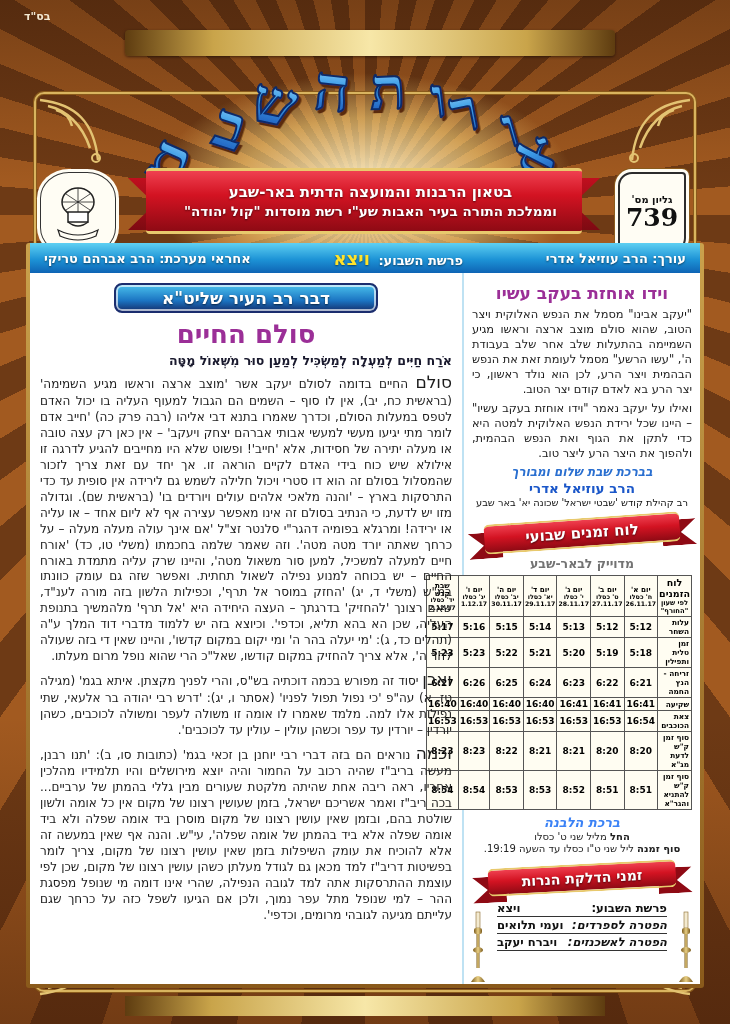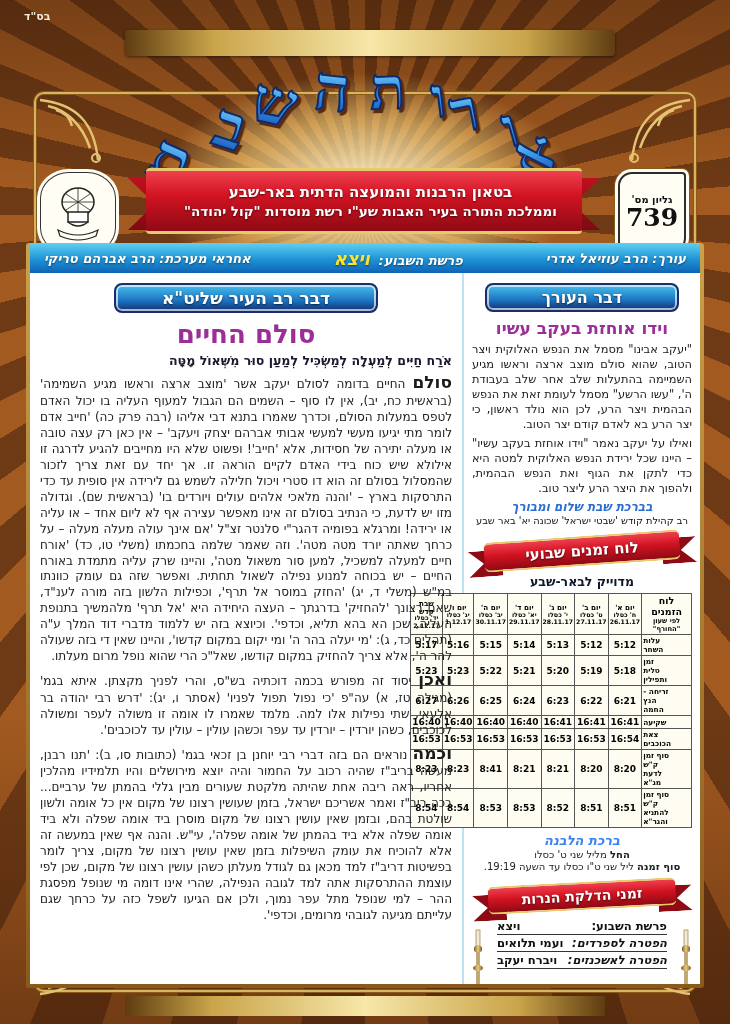--- a/index.html
+++ b/index.html
@@ -33,64 +33,64 @@
   .red-banner .face{position:absolute;inset:0;background:linear-gradient(180deg,#ef4050 0%,#d31322 40%,#8e0a14 100%);
     border-top:3px solid #e8c96d;border-bottom:3px solid #e8c96d;border-radius:4px;
     display:flex;flex-direction:column;align-items:center;justify-content:center;gap:2px;color:#fff;text-align:center;padding-left:13px;}
   .red-banner .l1{font-size:15px;font-weight:bold;text-shadow:0 1px 2px rgba(0,0,0,.6);}
   .red-banner .l2{font-size:13.5px;font-weight:bold;text-shadow:0 1px 2px rgba(0,0,0,.6);}
   
   .panel-wrap{position:absolute;top:243px;right:26px;left:26px;bottom:36px;
     background:linear-gradient(180deg,#caa14c,#8a5a1b);padding:0 4px 4px;border-radius:3px;}
   .blue-bar{height:30px;background:linear-gradient(180deg,#5fd0f2 0%,#1d93d6 55%,#0e64b4 100%);
     display:flex;align-items:center;justify-content:space-between;padding:0 14px;color:#fff;font-weight:bold;}
-  .blue-bar .seg{font-size:13px;text-shadow:0 1px 2px rgba(0,0,0,.5);font-style:italic;}
+  .blue-bar .seg{font-size:13px;text-shadow:0 1px 2px rgba(0,0,0,.5);}
   .blue-bar .parsha-val{color:#ffe32b;font-size:18px;margin-right:4px;}
   .white-panel{background:#fff;height:calc(100% - 30px);display:flex;direction:rtl;overflow:hidden;}
   
   .col-side{width:238px;flex:0 0 auto;border-left:2px solid #bfe2f3;padding:8px 8px 4px 8px;box-sizing:border-box;}
   .col-main{flex:1 1 auto;padding:8px 10px 4px 10px;box-sizing:border-box;}
   .pill{margin:2px auto 6px;background:linear-gradient(180deg,#49c0ec 0%,#1b74c2 60%,#14306e 100%);
     border:2px solid #1b2d6e;border-radius:8px;box-shadow:inset 0 0 0 2px rgba(255,255,255,.65);
     color:#fff;font-weight:bold;text-align:center;padding:3px 10px;text-shadow:0 1px 2px rgba(0,0,0,.6);}
   .pill.main{width:240px;font-size:17px;}
   .pill.side{width:170px;font-size:16px;}
   .sec-title{color:#9b2f97;font-weight:bold;text-align:center;margin:2px 0 4px;}
   .sec-title.main{font-size:26px;}
   .sec-title.side{font-size:17px;}
   .verse{font-weight:bold;color:#1a1a2e;font-size:12.6px;line-height:1.3;text-align:justify;margin:0 0 2px;}
   .verse .src{font-size:9.5px;color:#7a1616;display:block;font-weight:bold;}
   .verse.v2{text-align:right;}
   .body-par{font-size:12px;line-height:1.33;color:#1c1c1c;text-align:justify;margin:0 0 3px;}
-  .body-par .lead{font-size:17px;font-weight:bold;}
+  .body-par .lead{font-size:17px;font-weight:normal;}
   .side-par{font-size:11.4px;line-height:1.32;color:#1c1c1c;text-align:justify;margin:0 0 4px;}
   
   .sig{text-align:center;margin:4px 0 2px;}
   .sig .bless{color:#2a6fd0;font-size:12px;font-style:italic;font-weight:bold;}
   .sig .name{color:#1b57c9;font-size:13.5px;font-weight:bold;margin-top:1px;}
   .sig .role{color:#111;font-size:9.8px;font-weight:normal;margin-top:1px;}
   
   .mini-ribbon{position:relative;width:196px;margin:10px auto 8px;transform:rotate(-4deg);}
   .mini-ribbon .tail{position:absolute;top:8px;width:34px;height:26px;background:#8e0a14;}
   .mini-ribbon .tail.r{right:-16px;clip-path:polygon(100% 0,0 0,0 100%,100% 100%,55% 50%);}
   .mini-ribbon .tail.l{left:-16px;clip-path:polygon(0 0,100% 0,100% 100%,0 100%,45% 50%);}
   .mini-ribbon .face{position:relative;background:linear-gradient(180deg,#ef4050 0%,#d31322 45%,#8e0a14 100%);
     border-top:2px solid #e8c96d;border-bottom:2px solid #e8c96d;border-radius:6px;color:#fff;font-weight:bold;
     font-size:15px;text-align:center;padding:4px 0;text-shadow:0 1px 2px rgba(0,0,0,.6);}
-  .sub-bold{font-weight:bold;font-size:12.5px;text-align:center;margin:0 0 4px;color:#0f172a;}
+  .sub-bold{font-weight:bold;font-size:12.5px;text-align:center;margin:0 0 4px;color:#737373;}
   
   table.times{border-collapse:collapse;width:100%;direction:rtl;}
   table.times th,table.times td{border:1px solid #555;padding:1px 1px;text-align:center;background:#fffdf2;}
   table.times .corner .t1{font-size:9.5px;font-weight:bold;}
   table.times .corner .t2{font-size:6.8px;}
   table.times th.day .d1{font-size:7.2px;font-weight:bold;line-height:1.1;}
   table.times th.day .d2{font-size:6.4px;line-height:1.1;}
   table.times th.day .d3{font-size:6.2px;line-height:1.1;}
   table.times td.val{font-size:9px;font-weight:bold;}
-  table.times th.rowlbl{font-size:7.4px;font-weight:bold;text-align:left;padding-right:20px;}
+  table.times th.rowlbl{font-size:7.4px;font-weight:bold;text-align:right;padding-right:2px;}
   
   .moon{text-align:center;margin:5px 0 0;}
   .moon .mt{color:#3b82f6;font-weight:bold;font-size:13px;font-style:italic;}
   .moon .ml{font-size:10px;color:#222;margin-top:1px;}
   .moon .ml b{font-weight:bold;}
   
   .candle-zone{position:relative;margin-top:4px;}
   .candle-list{width:170px;margin:0 auto;}
   .candle-row{display:flex;justify-content:space-between;align-items:baseline;border-bottom:1.5px solid #333;padding:1px 0;}
   .candle-row .cl{font-weight:bold;font-size:11.6px;color:#111;}
@@ -184,26 +184,26 @@
       <span class="seg">
         <span>פרשת השבוע:</span>
         <span class="parsha-val">ויצא</span>
       </span>
       <span class="seg">אחראי מערכת: הרב אברהם טריקי</span>
     </div>
 
     <div class="white-panel">
 
       <div class="col-side">
-        <div class="pill side">דבר העורך</div>
         <div class="sec-title side">וידו אוחזת בעקב עשיו</div>
         <p class="side-par">"יעקב אבינו" מסמל את הנפש האלוקית ויצר הטוב, שהוא סולם מוצב ארצה וראשו מגיע השמיימה בהתעלות שלב אחר שלב בעבודת ה', "עשו הרשע" מסמל לעומת זאת את הנפש הבהמית ויצר הרע, לכן הוא נולד ראשון, כי יצר הרע בא לאדם קודם יצר הטוב.</p>
         <p class="side-par">ואילו על יעקב נאמר "וידו אוחזת בעקב עשיו" – היינו שכל ירידת הנפש האלוקית למטה היא כדי לתקן את הגוף ואת הנפש הבהמית, ולהפוך את היצר הרע ליצר טוב.</p>
         <div class="sig">
           <div class="bless">בברכת שבת שלום ומבורך</div>
+          <div class="name">הרב עוזיאל אדרי</div>
           <div class="role">רב קהילת קודש 'שבטי ישראל' שכונה יא' באר שבע</div>
         </div>
 
         <div class="mini-ribbon">
           <div class="tail r"></div>
             <div class="tail l"></div>
           <div class="face">לוח זמנים שבועי</div>
         </div>
         <div class="sub-bold">מדוייק לבאר-שבע</div>
 
@@ -299,21 +299,21 @@
                 <td class="val">16:53</td>
                 <td class="val">16:53</td>
                 <td class="val">16:53</td>
           </tr>
           <tr>
             <th class="rowlbl">סוף זמן ק"ש לדעת מג"א</th>
             <td class="val">8:20</td>
                 <td class="val">8:20</td>
                 <td class="val">8:21</td>
                 <td class="val">8:21</td>
-                <td class="val">8:41</td>
+                <td class="val">8:22</td>
                 <td class="val">8:23</td>
                 <td class="val">8:23</td>
           </tr>
           <tr>
             <th class="rowlbl">סוף זמן ק"ש להתניא והגר"א</th>
             <td class="val">8:51</td>
                 <td class="val">8:51</td>
                 <td class="val">8:52</td>
                 <td class="val">8:53</td>
                 <td class="val">8:53</td>

